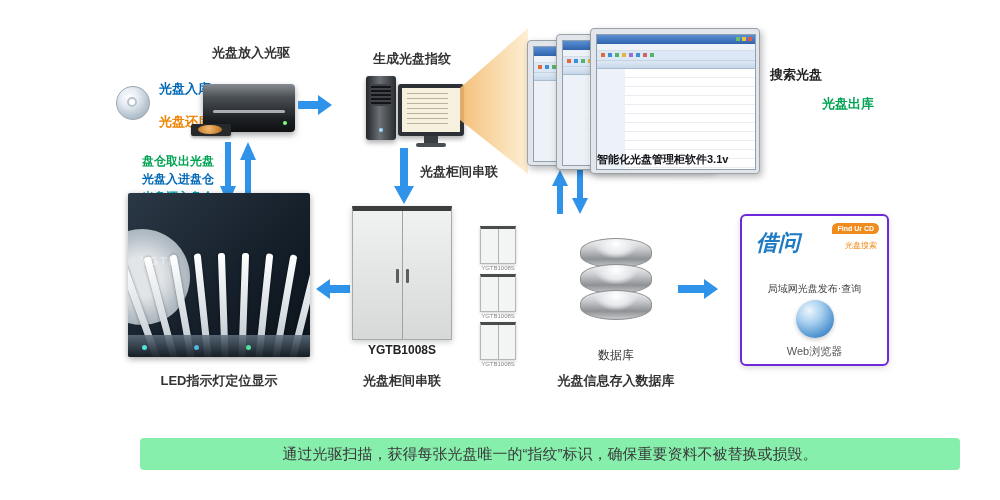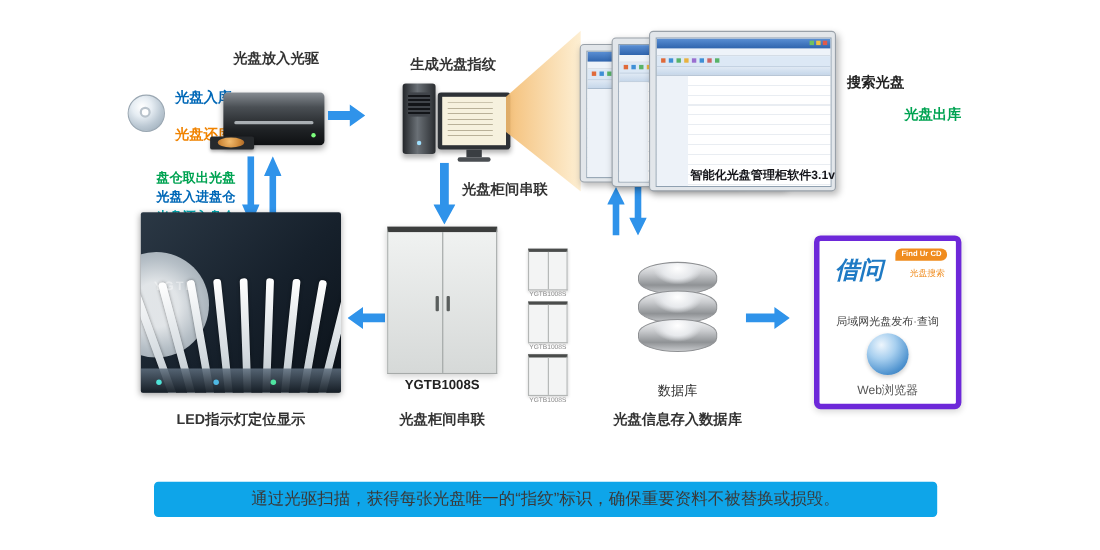--- a/index.html
+++ b/index.html
@@ -57,21 +57,21 @@
   .mtitle::after{content:"";position:absolute;right:3px;top:2px;width:4px;height:4px;background:#e05a4a;
       box-shadow:-6px 0 #f0c040,-12px 0 #70c060;}
   .mmenu{height:6px;background:#eef3f9;border-bottom:1px solid #d5dde6;flex:0 0 auto;}
   .mtool{position:relative;height:9px;background:#dce8f5;border-bottom:1px solid #c4d2e2;flex:0 0 auto;}
   .mtool .sq{position:absolute;left:4px;top:2px;width:4px;height:4px;background:#e06a3a;
       box-shadow:7px 0 #3f8fd6,14px 0 #58b368,21px 0 #e8b23f,28px 0 #9a6fd0,35px 0 #3f8fd6,42px 0 #cc6666,49px 0 #58b368;}
   .mhead{height:7px;background:linear-gradient(#dfe9f4,#c6d7ea);border-bottom:1px solid #aabccf;flex:0 0 auto;}
   .mbody{position:relative;flex:1;
       background:linear-gradient(90deg,#edf2f8 0,#edf2f8 18%,rgba(0,0,0,0) 18%),
                  repeating-linear-gradient(180deg,#ffffff 0 8px,#e9edf2 8px 9px);}
-  .soft-caption{left:597px;top:152px;width:162px;z-index:4;text-align:right;font-size:11px;font-weight:bold;color:#15151a;}
+  .soft-caption{left:597px;top:152px;width:162px;z-index:4;text-align:left;font-size:11px;font-weight:bold;color:#15151a;}
 
   
   .ledphoto{left:128px;top:193px;width:182px;height:164px;overflow:hidden;border-radius:2px;
       background:linear-gradient(135deg,#2b3845 0%,#16202b 55%,#0b1219 100%);box-shadow:0 2px 6px rgba(0,0,0,.35);}
   .ledphoto .disc-half{position:absolute;left:-34px;top:36px;width:96px;height:96px;border-radius:50%;z-index:1;
       background:radial-gradient(circle, #f2f5f7 0 30%, #c3ccd3 60%, #97a2ab 100%);opacity:.92;}
   .slat{position:absolute;bottom:-14px;width:7px;height:118px;border-radius:3px;z-index:2;
       background:linear-gradient(180deg,#ffffff,#d2d9de 60%,#a8b1b8);transform-origin:50% 100%;
       box-shadow:0 0 3px rgba(0,0,0,.45);}
   .slat:nth-of-type(1){left:30px;transform:rotate(-20deg);}
@@ -103,34 +103,34 @@
   .minicab .split{position:absolute;left:50%;top:0;width:1px;height:100%;background:#b0b3b2;}
   .minicap{left:474px;width:48px;text-align:center;font-size:6px;color:#888;}
 
   
   .disk{left:580px;width:72px;height:30px;border-radius:36px/13px;border:1px solid #8e9093;box-sizing:border-box;
       background:radial-gradient(ellipse at 50% 18%, #ffffff 0%, #e7e9ec 28%, rgba(0,0,0,0) 45%),
                  linear-gradient(180deg,#f4f5f6 0%,#c9cbce 35%,#8f9295 72%,#c6c8cb 100%);}
   .db-label{left:580px;top:347px;width:72px;text-align:center;font-size:12px;color:#333;}
 
   
-  .cloudcard{left:740px;top:214px;width:124px;height:148px;background:#fff;border:5px solid #6d28d9;border-radius:6px;
-      box-shadow:0 2px 6px rgba(0,0,0,.15);}
+  .cloudcard{left:740px;top:214px;width:124px;height:148px;background:#fff;border:2px solid #6d28d9;border-radius:6px;
+      box-shadow:0 2px 6px rgba(0,0,0,.15);padding-left:21px;}
   .brand{position:absolute;left:14px;top:12px;font-size:22px;font-weight:bold;font-style:italic;color:#1f7ac4;}
   .badge{position:absolute;right:8px;top:7px;background:#f08c1e;color:#fff;font-size:7px;line-height:11px;
       padding:0 5px;border-radius:7px 7px 7px 0;font-weight:bold;}
   .brand-sub{position:absolute;right:10px;top:24px;color:#f08c1e;font-size:8px;}
   .cloud-desc{position:absolute;left:0;top:66px;width:100%;text-align:center;font-size:10px;color:#444;}
   .globe{position:absolute;left:50%;top:84px;margin-left:-19px;width:38px;height:38px;border-radius:50%;
       background:radial-gradient(circle at 35% 28%, #eef6fd 0%, #a7cfef 35%, #4f93cf 72%, #2a6aa8 100%);
       box-shadow:0 2px 4px rgba(0,0,0,.2);}
   .webtext{position:absolute;left:0;top:128px;width:100%;text-align:center;font-size:11px;color:#555;}
 
   
-  .banner{left:140px;top:438px;width:712px;height:32px;background:#0ea5e9;border-radius:4px;
+  .banner{left:140px;top:438px;width:820px;height:32px;background:#86efac;border-radius:4px;
       text-align:center;line-height:32px;font-size:15px;color:#3a3a3a;}
 </style>
 </head>
 <body>
 
 <div id="stage">
 
   <div class="abs cap" style="left:196px;top:44px;width:110px;">光盘放入光驱</div>
   <div class="abs cap" style="left:358px;top:50px;width:108px;font-family:Liberation Serif, serif;">生成光盘指纹</div>
 

